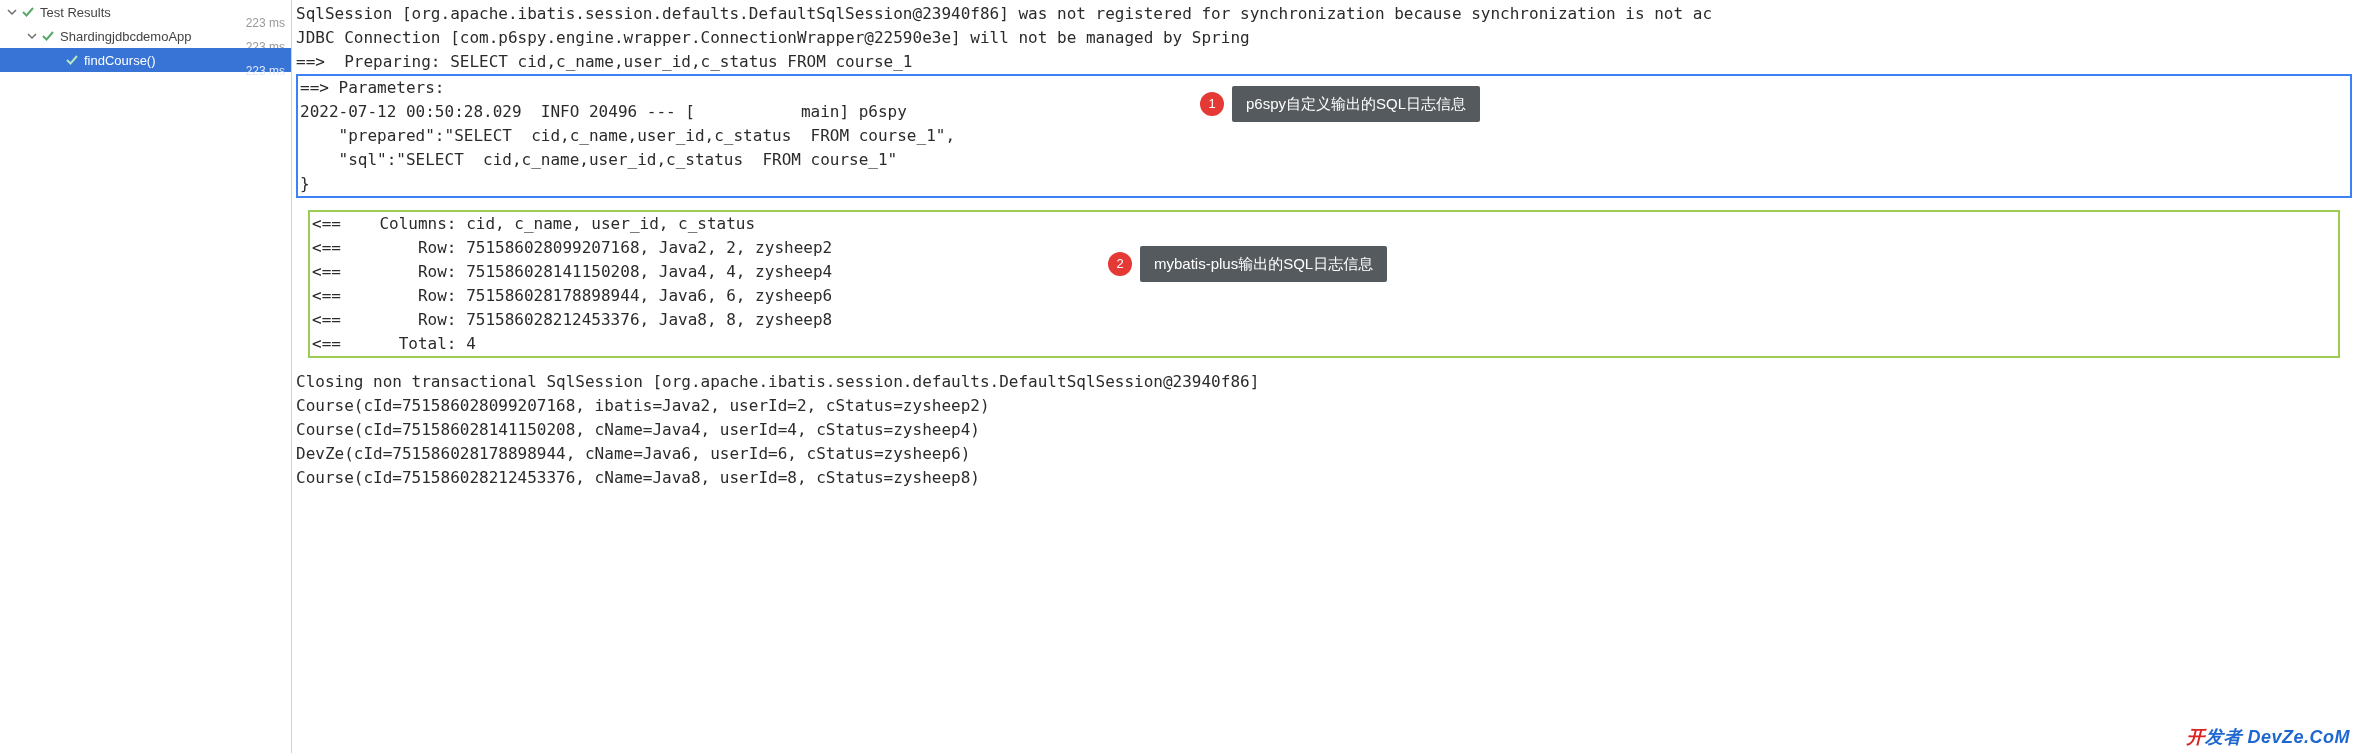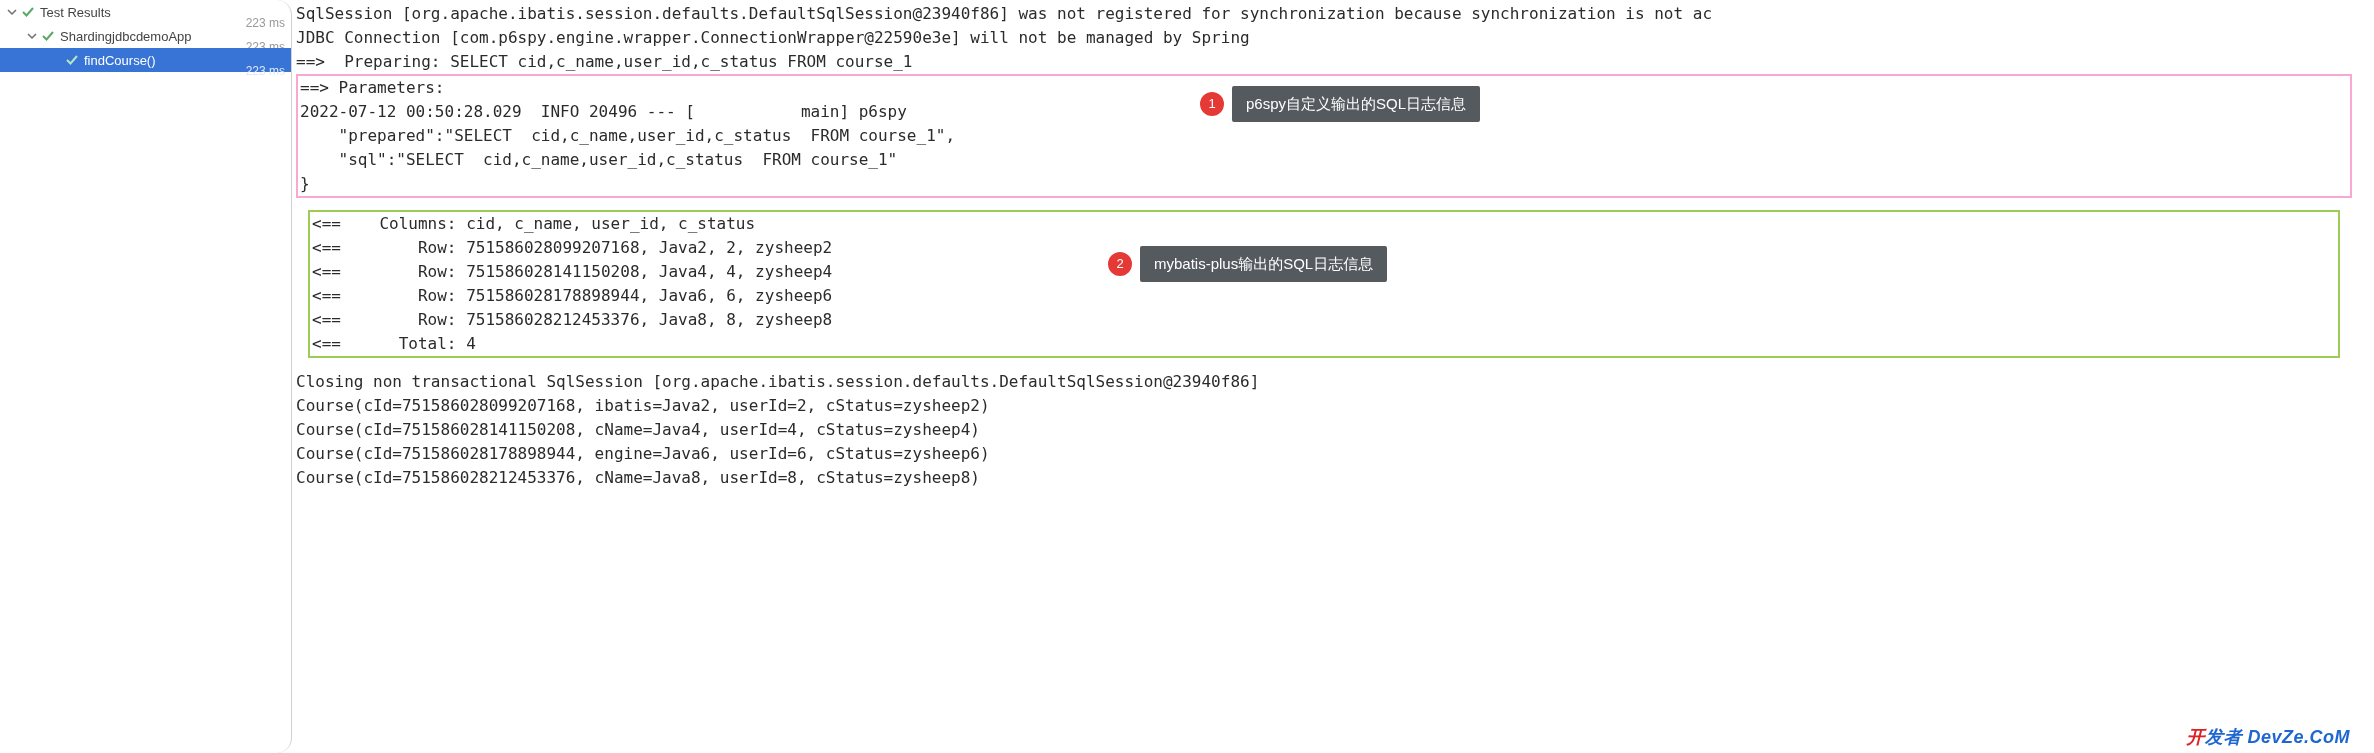--- a/index.html
+++ b/index.html
@@ -13,21 +13,20 @@
     overflow: hidden;
     display: flex;
   }
   .left-panel {
     width: 292px;
     min-width: 292px;
     border-right: 1px solid #d1d1d1;
     background: #fff;
     display: flex;
     flex-direction: column;
-    border-radius: 15px;
   }
   .tree-row {
     display: flex;
     align-items: center;
     height: 24px;
     padding-right: 6px;
     cursor: pointer;
     white-space: nowrap;
   }
   .tree-row .label { flex: 1; font-family: -apple-system, Arial, sans-serif; font-size: 13px; color: #444; }
@@ -50,21 +49,21 @@
   .console {
     flex: 1;
     padding: 2px 22px 4px 4px;
     font-size: 16px;
     line-height: 24px;
     position: relative;
     overflow: hidden;
   }
   .line { white-space: pre; color: #2b2b2b; font-family: "Menlo","Consolas",monospace; }
   .box-red {
-    border: 2px solid #f9a8d4;
+    border: 2px solid #3b82f6;
     margin: 0;
     padding: 0 2px;
   }
   .box-green {
     border: 2px solid #9ccc54;
     margin: 12px;
     padding: 0 2px;
   }
   .callout {
     position: absolute;
@@ -164,21 +163,21 @@
     <div class="line">&lt;==        Row: 751586028099207168, Java2, 2, zysheep2</div>
     <div class="line">&lt;==        Row: 751586028141150208, Java4, 4, zysheep4</div>
     <div class="line">&lt;==        Row: 751586028178898944, Java6, 6, zysheep6</div>
     <div class="line">&lt;==        Row: 751586028212453376, Java8, 8, zysheep8</div>
     <div class="line">&lt;==      Total: 4</div>
   </div>
 
   <div class="line">Closing non transactional SqlSession [org.apache.ibatis.session.defaults.DefaultSqlSession@23940f86]</div>
   <div class="line">Course(cId=751586028099207168, ibatis=Java2, userId=2, cStatus=zysheep2)</div>
   <div class="line">Course(cId=751586028141150208, cName=Java4, userId=4, cStatus=zysheep4)</div>
-  <div class="line">Course(cId=751586028178898944, engine=Java6, userId=6, cStatus=zysheep6)</div>
+  <div class="line">DevZe(cId=751586028178898944, cName=Java6, userId=6, cStatus=zysheep6)</div>
   <div class="line">Course(cId=751586028212453376, cName=Java8, userId=8, cStatus=zysheep8)</div>
 
   <div class="callout" style="top:86px; left:908px;">
     <div class="num">1</div>
     <div class="bubble">p6spy自定义输出的SQL日志信息</div>
   </div>
   <div class="callout" style="top:246px; left:816px;">
     <div class="num">2</div>
     <div class="bubble">mybatis-plus输出的SQL日志信息</div>
   </div>

